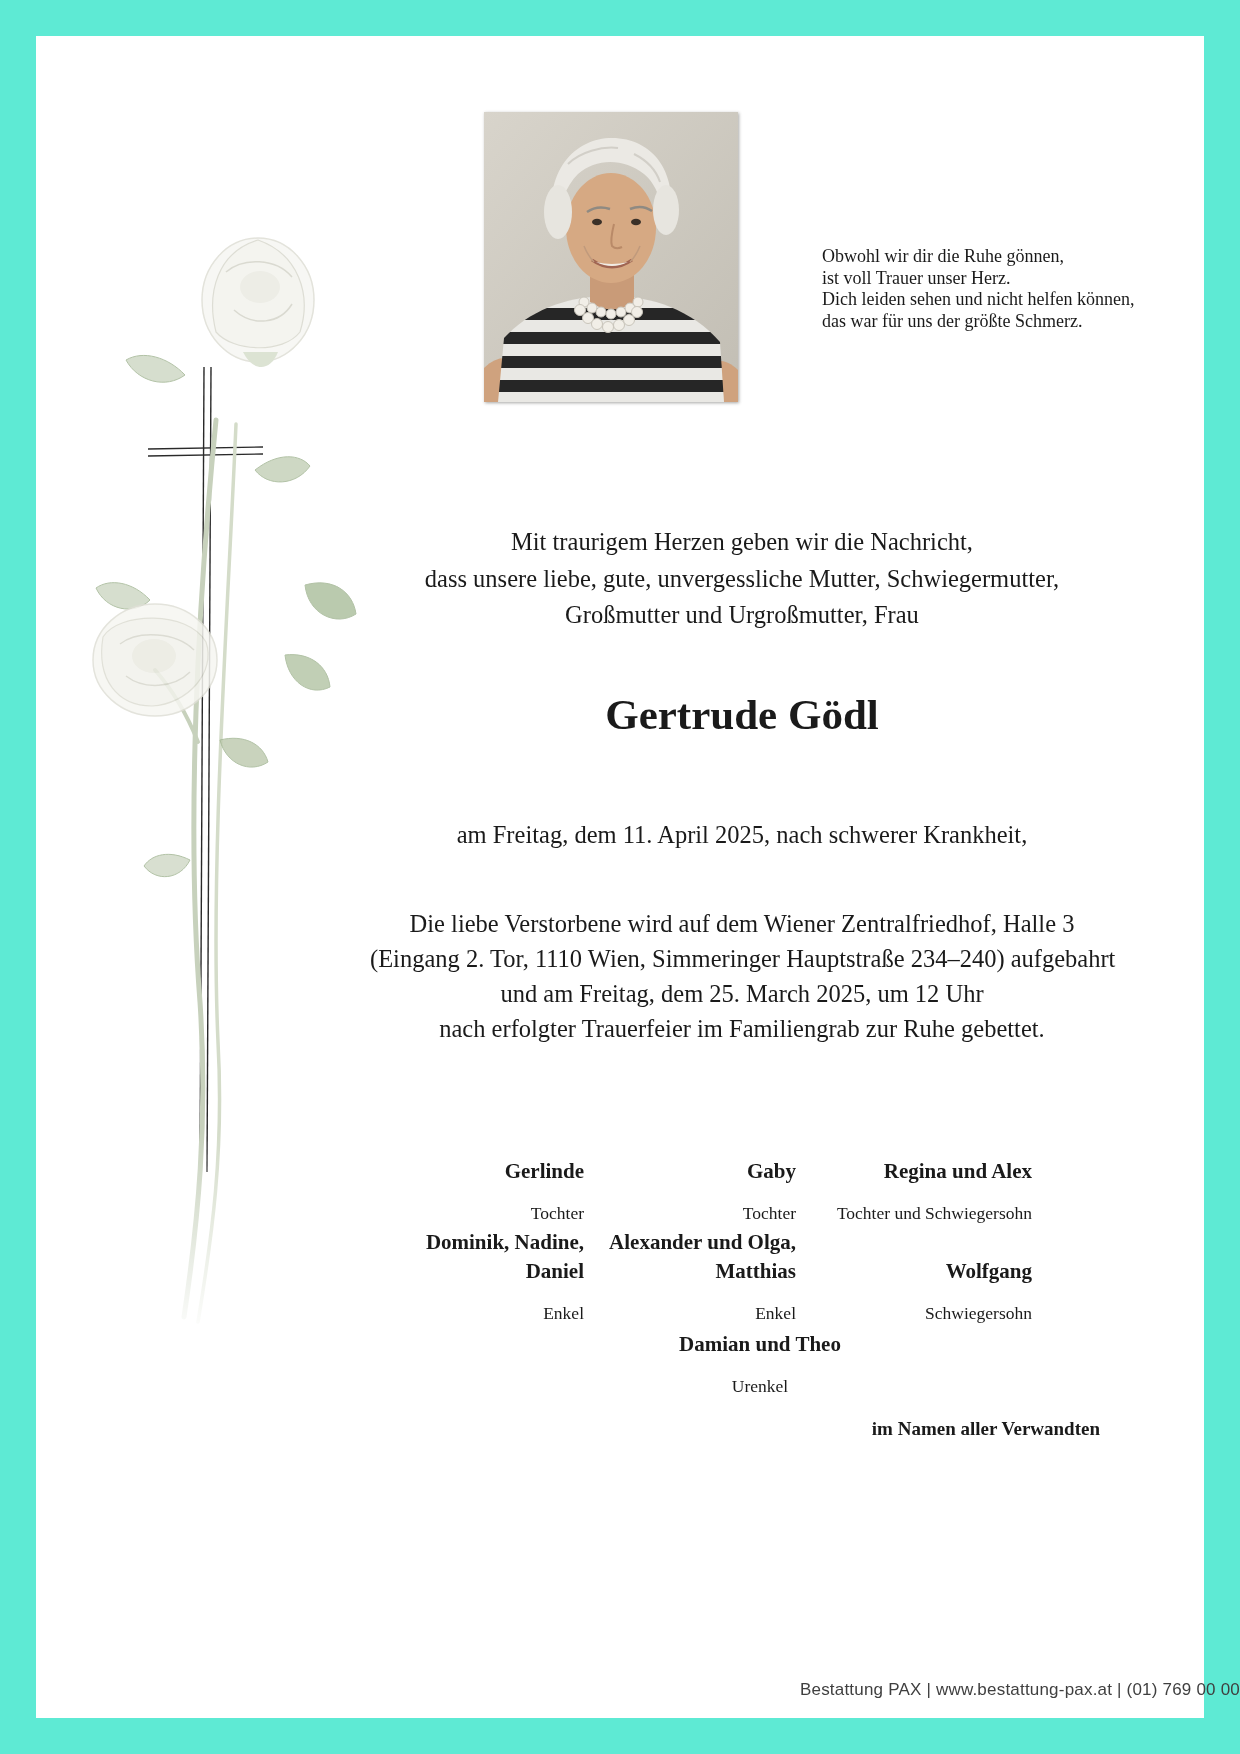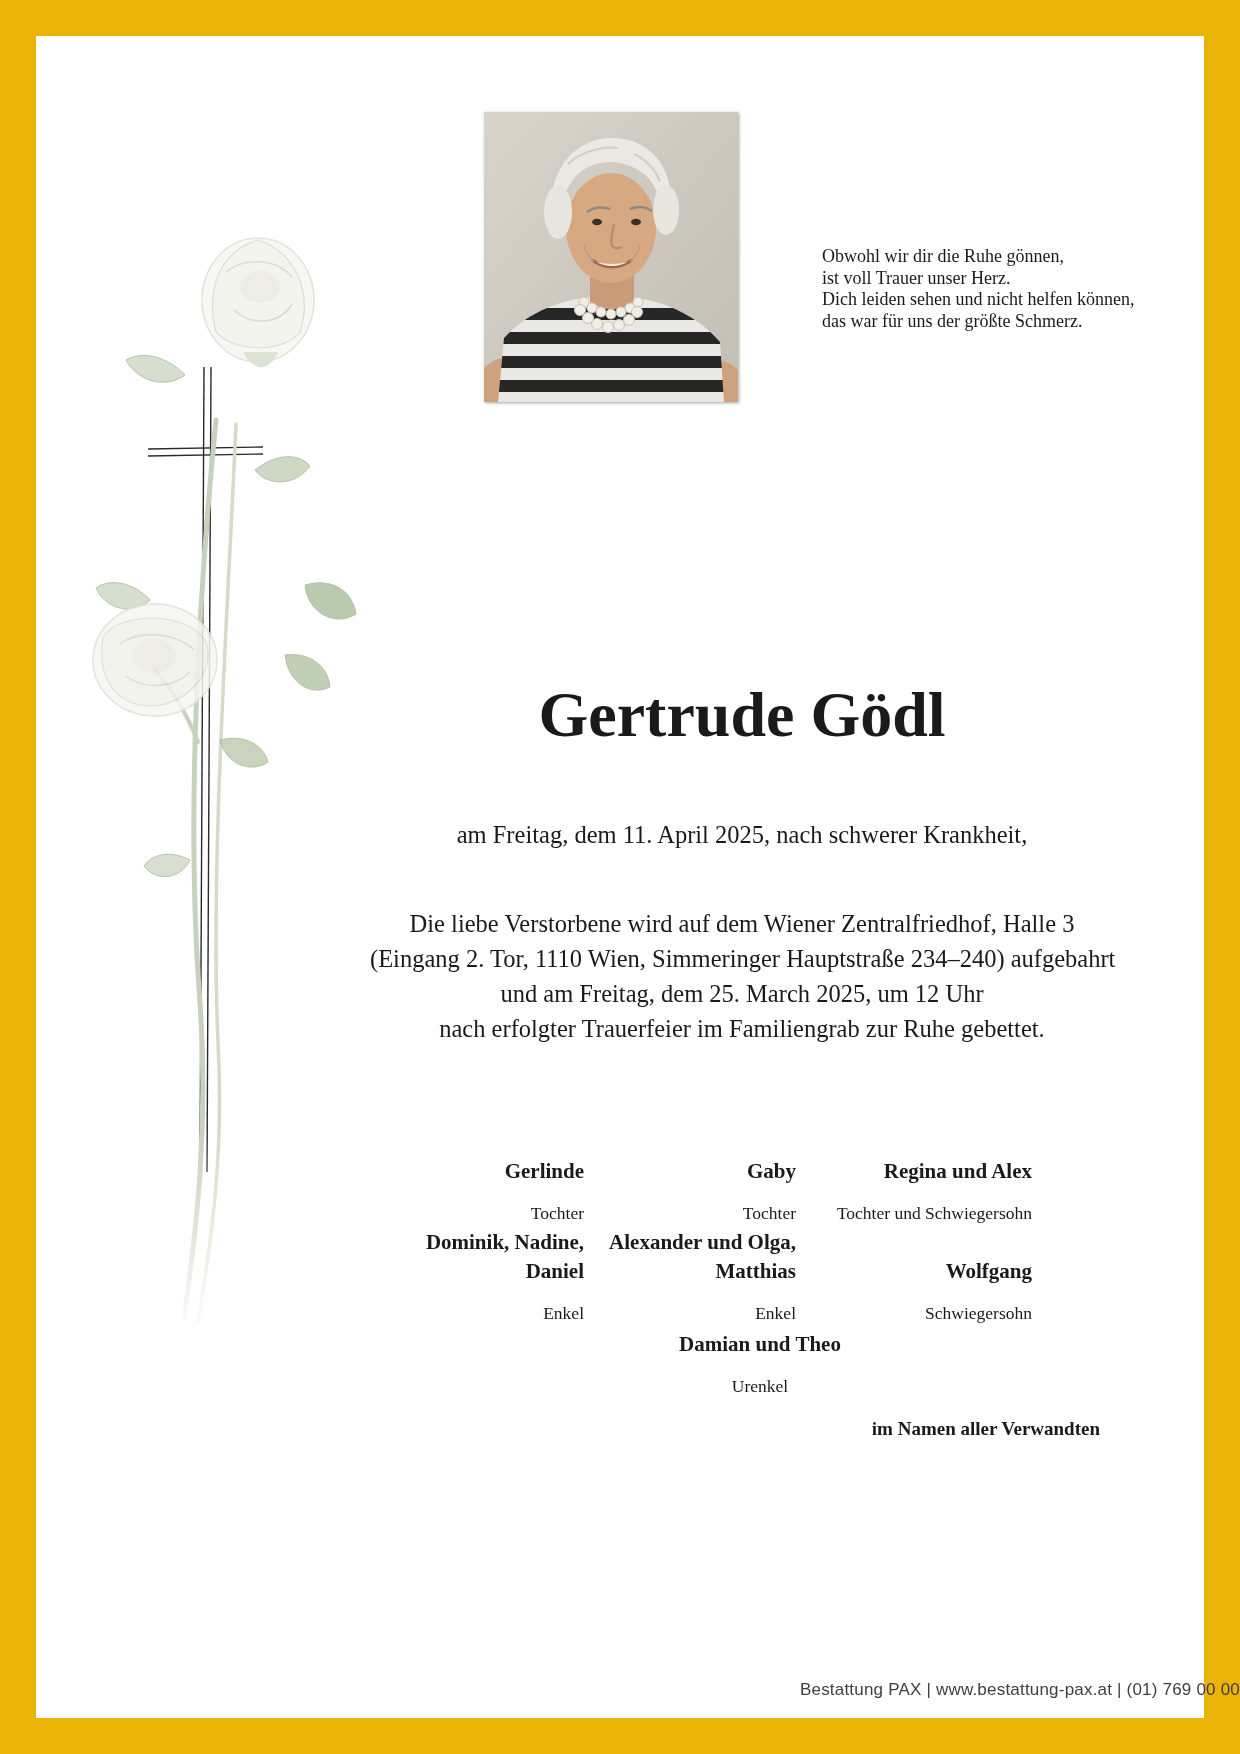--- a/index.html
+++ b/index.html
@@ -1,18 +1,18 @@
 <!DOCTYPE html>
 <html lang="de"><head>
 <meta charset="utf-8">
 <style>
   html,body { margin:0; padding:0; background:#ffffff; }
   .page {
     position:relative; width:1240px; height:1754px;
-    background:#eab308;
+    background:#5eead4;
     font-family:"Liberation Serif", serif;
     color:#1a1a1a;
     overflow:hidden;
   }
   .sheet { position:absolute; left:36px; top:36px; right:36px; bottom:36px; background:#ffffff; }
 
   .rose-art { position:absolute; left:48px; top:182px; width:345px; height:1160px; }
 
   .photo-frame {
     position:absolute; left:484px; top:112px; width:254px; height:290px;
@@ -25,21 +25,21 @@
   .poem div { white-space:nowrap; }
 
   .centerblock { position:absolute; left:370px; width:744px; text-align:center; }
   .centerblock div { white-space:nowrap; }
   .intro   { top:524px; font-size:24.5px; line-height:36.5px; }
   .death   { top:817px; font-size:24.5px; line-height:35.5px; }
   .funeral { top:906px; font-size:24.5px; line-height:35px; }
 
   .name-heading {
     position:absolute; left:370px; top:681px; width:744px; margin:0;
-    text-align:center; font-size:64px; line-height:68px; font-weight:bold;
+    text-align:center; font-size:43px; line-height:68px; font-weight:bold;
   }
 
   .frow { position:absolute; left:372px; width:660px; display:flex; }
   .frow1 { top:1157px; }
   .frow2 { top:1226px; }
   .fcol1 { width:212px; } .fcol2 { width:212px; } .fcol3 { width:236px; }
   .fcell { text-align:right; }
   .m-name { font-size:21px; font-weight:bold; line-height:29px; }
   .m-name-tall { min-height:60px; display:flex; flex-direction:column; justify-content:flex-end; }
   .m-rel  { font-size:17.5px; line-height:27px;margin-top:14px; }
@@ -169,20 +169,25 @@
     </svg>
   </div>
 
   <div class="poem">
     <div>Obwohl wir dir die Ruhe gönnen,</div>
     <div>ist voll Trauer unser Herz.</div>
     <div>Dich leiden sehen und nicht helfen können,</div>
     <div>das war für uns der größte Schmerz.</div>
   </div>
 
+  <div class="centerblock intro">
+    <div>Mit traurigem Herzen geben wir die Nachricht,</div>
+    <div>dass unsere liebe, gute, unvergessliche Mutter, Schwiegermutter,</div>
+    <div>Großmutter und Urgroßmutter, Frau</div>
+  </div>
 
   <h1 class="name-heading">Gertrude Gödl</h1>
 
   <div class="centerblock death">
     <div>am Freitag, dem 11. April 2025, nach schwerer Krankheit,</div>
   </div>
 
   <div class="centerblock funeral">
     <div>Die liebe Verstorbene wird auf dem Wiener Zentralfriedhof, Halle 3</div>
     <div>(Eingang 2. Tor, 1110 Wien, Simmeringer Hauptstraße 234–240) aufgebahrt</div>

